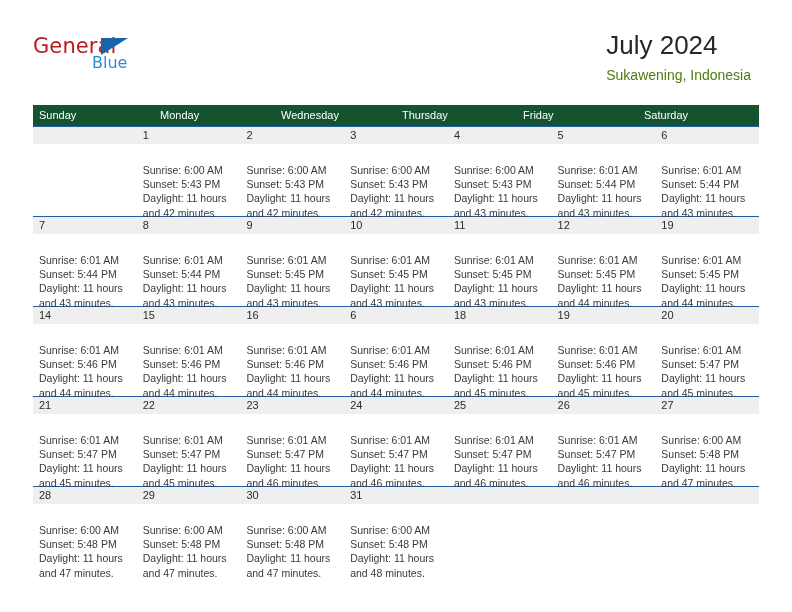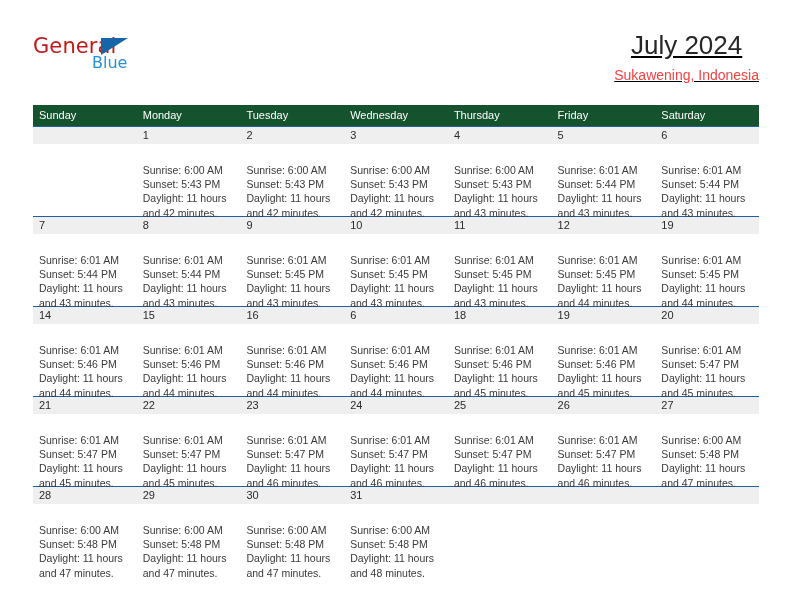--- a/index.html
+++ b/index.html
@@ -60,34 +60,33 @@
     left: 59px;
     top: 19px;
     font-size: 16px;
     color: #2b8fd4;
     font-family: "DejaVu Sans", sans-serif;
     line-height: 1;
   }
 
   .title-block {
     position: absolute;
-    right: 0;
+    right: 8px;
     top: 0;
-    text-align: center;
-    text-decoration: underline;
+    text-align: left;
   }
   .cal-title {
     font-size: 26px;
     color: #272727;
     line-height: 34px;
     white-space: nowrap;
   }
   .cal-subtitle {
     font-size: 14px;
-    color: #ef4444;
+    color: #4d7c0f;
     line-height: 22px;
     margin-top: 2px;
     white-space: nowrap;
   }
 
   
   .calendar {
     position: absolute;
     left: 33px;
     top: 105px;
@@ -165,21 +164,20 @@
       <div class="cal-title">July 2024</div>
       <div class="cal-subtitle">Sukawening, Indonesia</div>
     </div>
 
   </div>
 
   <div class="calendar">
     <div class="dow-row">
         <div class="dow-cell">Sunday</div>
         <div class="dow-cell">Monday</div>
-        <div class="dow-cell">Tuesday</div>
         <div class="dow-cell">Wednesday</div>
         <div class="dow-cell">Thursday</div>
         <div class="dow-cell">Friday</div>
         <div class="dow-cell">Saturday</div>
       </div>
     <div id="weeks-container">
         <div class="week">
           <div class="week-sep"></div>
           <div class="week-row">
             <div class="day-cell">

